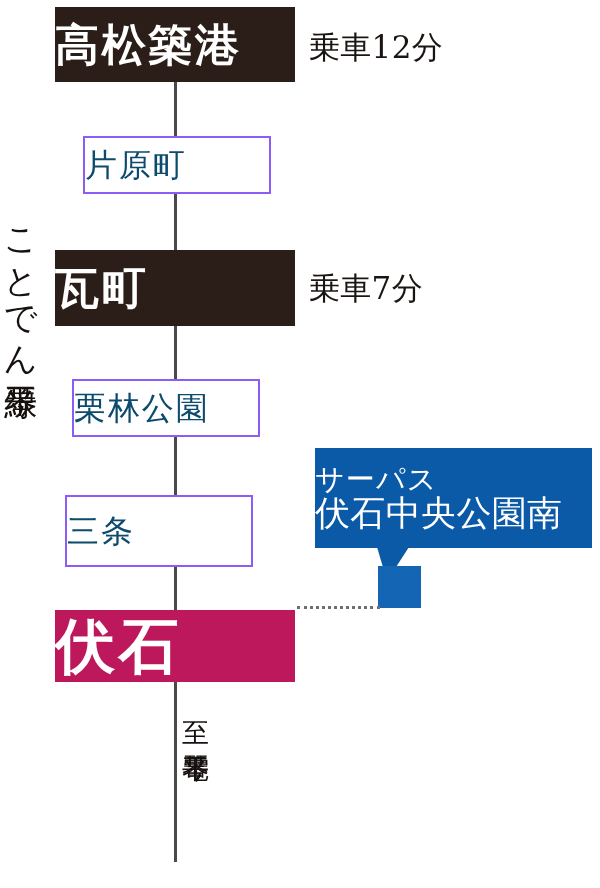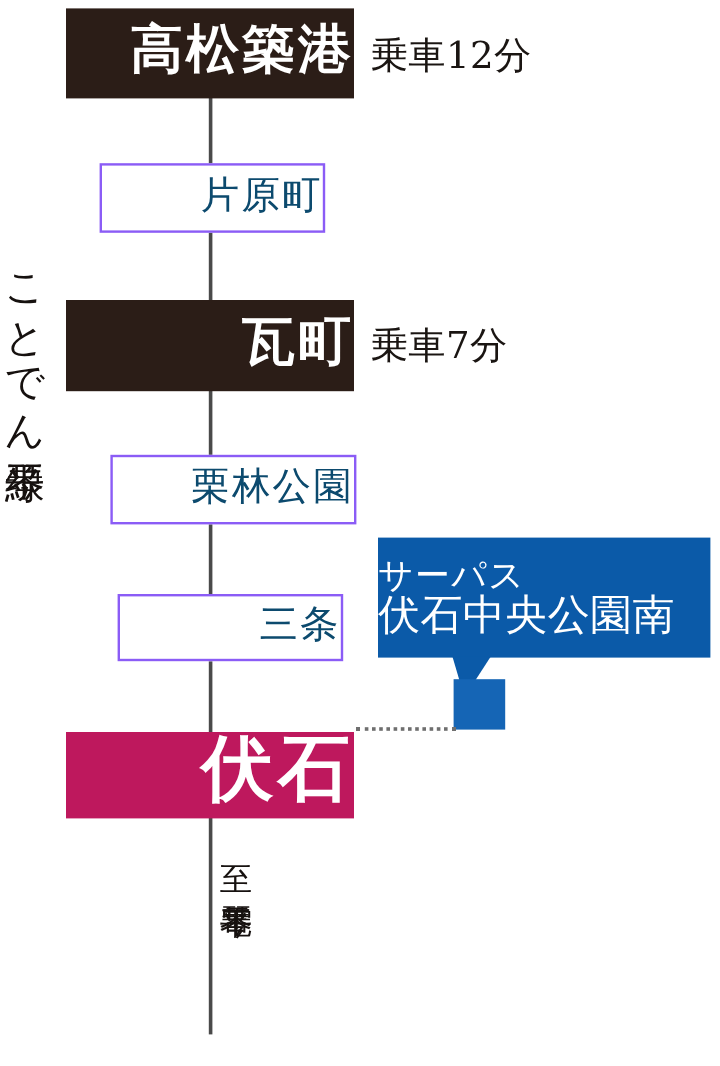--- a/index.html
+++ b/index.html
@@ -30,25 +30,24 @@
     width: 3px;
     background: #4a4a4a;
   }
 
   
   .station {
     position: absolute;
     box-sizing: border-box;
     display: flex;
     align-items: center;
-    justify-content: flex-end;
+    justify-content: flex-start;
     letter-spacing: 0.06em;
     white-space: nowrap;
     line-height: 1;
-    font-family: Liberation Mono, monospace;
   }
   .station-major {
     background: #2b1d17;
     color: #ffffff;
     font-size: 44px;
     font-weight: 600;
     border: none;
   }
   .station-minor {
     background: #ffffff;
@@ -154,25 +153,25 @@
   </div>
 
   <div class="station station-minor" style="left:83px; top:136px; width:188px; height:58px;">
     <span>片原町</span>
   </div>
 
   <div class="station station-major" style="left:55px; top:250px; width:240px; height:76px;">
     <span>瓦町</span>
   </div>
 
-  <div class="station station-minor" style="left:92px; top:379px; width:205px; height:58px;">
+  <div class="station station-minor" style="left:72px; top:379px; width:188px; height:58px;">
     <span>栗林公園</span>
   </div>
 
-  <div class="station station-minor" style="left:98px; top:495px; width:188px; height:56px;">
+  <div class="station station-minor" style="left:65px; top:495px; width:188px; height:72px;">
     <span>三条</span>
   </div>
 
   <div class="station station-highlight" style="left:55px; top:610px; width:240px; height:72px;">
     <span>伏石</span>
   </div>
 
   <div class="time-note" style="left:309px; top:32px;text-align:right;">
     <span class="big">乗車12分</span>
   </div>

